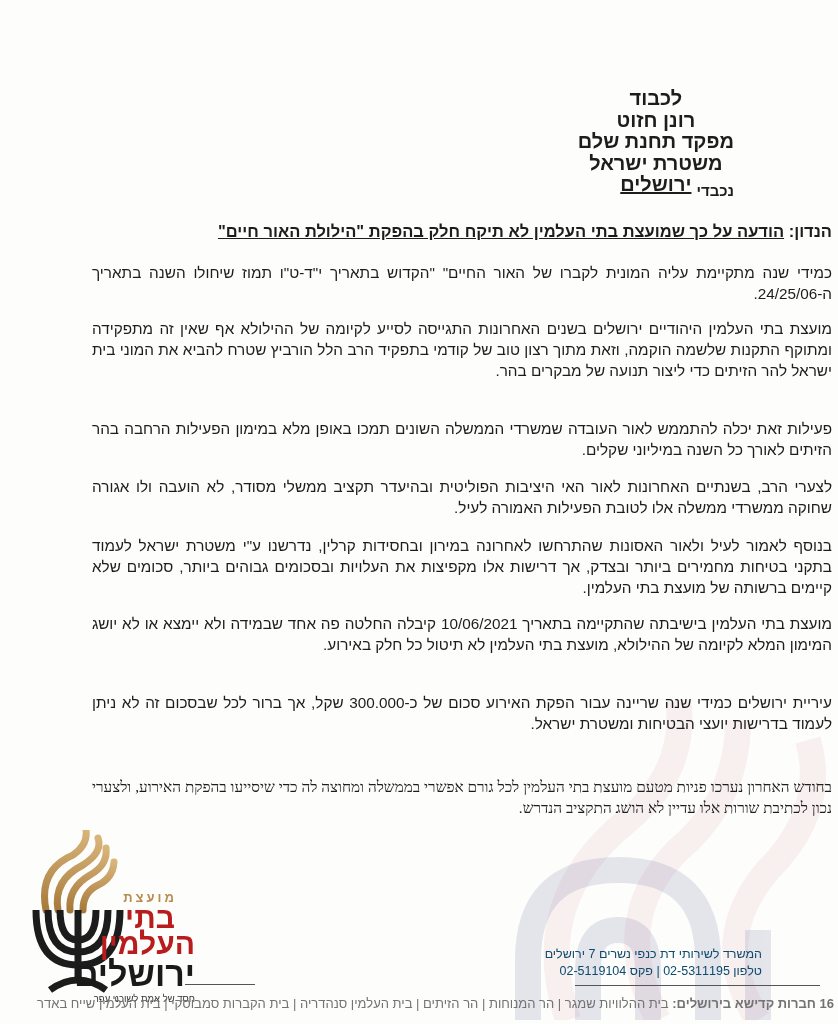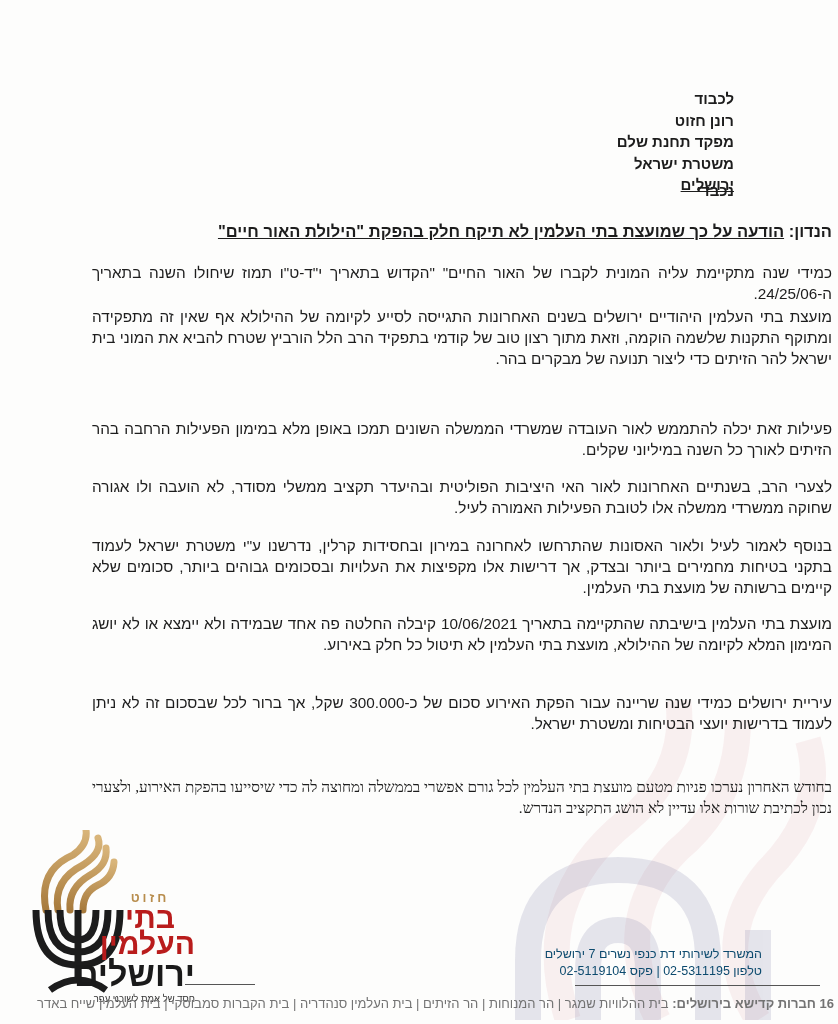--- a/index.html
+++ b/index.html
@@ -6,29 +6,29 @@
   body {
     width:838px; height:1024px; overflow:hidden; position:relative;
     background:#fdfdfc;
     font-family:"Liberation Sans", "DejaVu Sans", sans-serif;
     color:#1d1d1d;
     direction:rtl;
   }
   .watermark { position:absolute; right:0; top:700px; width:330px; height:320px; z-index:0; }
   .page { position:absolute; inset:0; z-index:1; }
 
-  .address { position:absolute; right:104px; top:88px; text-align:right; font-weight:bold; font-size:15px; line-height:21.5px; }
+  .address { position:absolute; right:104px; top:88px; text-align:center; font-weight:bold; font-size:20px; line-height:21.5px; }
   .address .city { text-decoration:underline; }
   .greeting { position:absolute; right:104px; top:182px; font-weight:bold; font-size:15px; }
 
   .subject { position:absolute; right:6px; top:222px; font-weight:bold; font-size:16.5px; white-space:nowrap; }
   .subject .subj-text { text-decoration:underline; }
 
   .body-text { position:absolute; right:6px; width:740px; font-size:15.3px; line-height:21px; text-align:justify; text-align-last:right; }
-  .p1 { top:262px; } .p2 { top:306px; } .p3 { top:418px; } .p4 { top:476px; }
+  .p1 { top:262px; } .p2 { top:318px; } .p3 { top:418px; } .p4 { top:476px; }
   .p5 { top:535px; } .p6 { top:613px; } .p7 { top:692px; } .p8 { top:776px;font-family:Liberation Serif, serif; }
 
   .logo { position:absolute; left:28px; top:830px; width:260px; height:165px; }
   .logo-text { position:absolute; left:105px; top:890px; width:90px; text-align:center; direction:rtl; }
   .logo-top { color:#b88d4d; font-size:13px; letter-spacing:3px; font-weight:bold; }
   .logo-main1 { font-size:30px; font-weight:bold; line-height:26px; color:#b91c1c; }
   .logo-main2 { font-size:34px; font-weight:bold; line-height:34px; color:#1a1a1a; }
   .logo-tag { font-size:9.5px; color:#333; margin-top:2px; white-space:nowrap; }
   .logo-line { position:absolute; left:185px; top:984px; width:70px; height:1px; background:#555; }
 
@@ -95,21 +95,21 @@
     </g>
     <g fill="none" stroke="#1c1c1c" stroke-width="7">
       <path d="M8 80 Q8 135 50 135 Q92 135 92 80"></path>
       <path d="M20 80 Q20 122 50 122 Q80 122 80 80"></path>
       <path d="M32 80 Q32 110 50 110 Q68 110 68 80"></path>
       <line x1="50" y1="80" x2="50" y2="148"></line>
       <path d="M22 160 Q50 140 78 160"></path>
     </g>
   </svg>
   <div class="logo-text">
-    <div class="logo-top">חזוט</div>
+    <div class="logo-top">מועצת</div>
     <div class="logo-main1">בתי העלמין</div>
     <div class="logo-main2">ירושלים</div>
     <div class="logo-tag">חסד של אמת לשוכני עפר</div>
   </div>
   <div class="logo-line"></div>
 
   <div class="office">
     <div>המשרד לשירותי דת כנפי נשרים 7 ירושלים</div>
     <div>טלפון 02-5311195 | פקס  02-5119104</div>
   </div>

